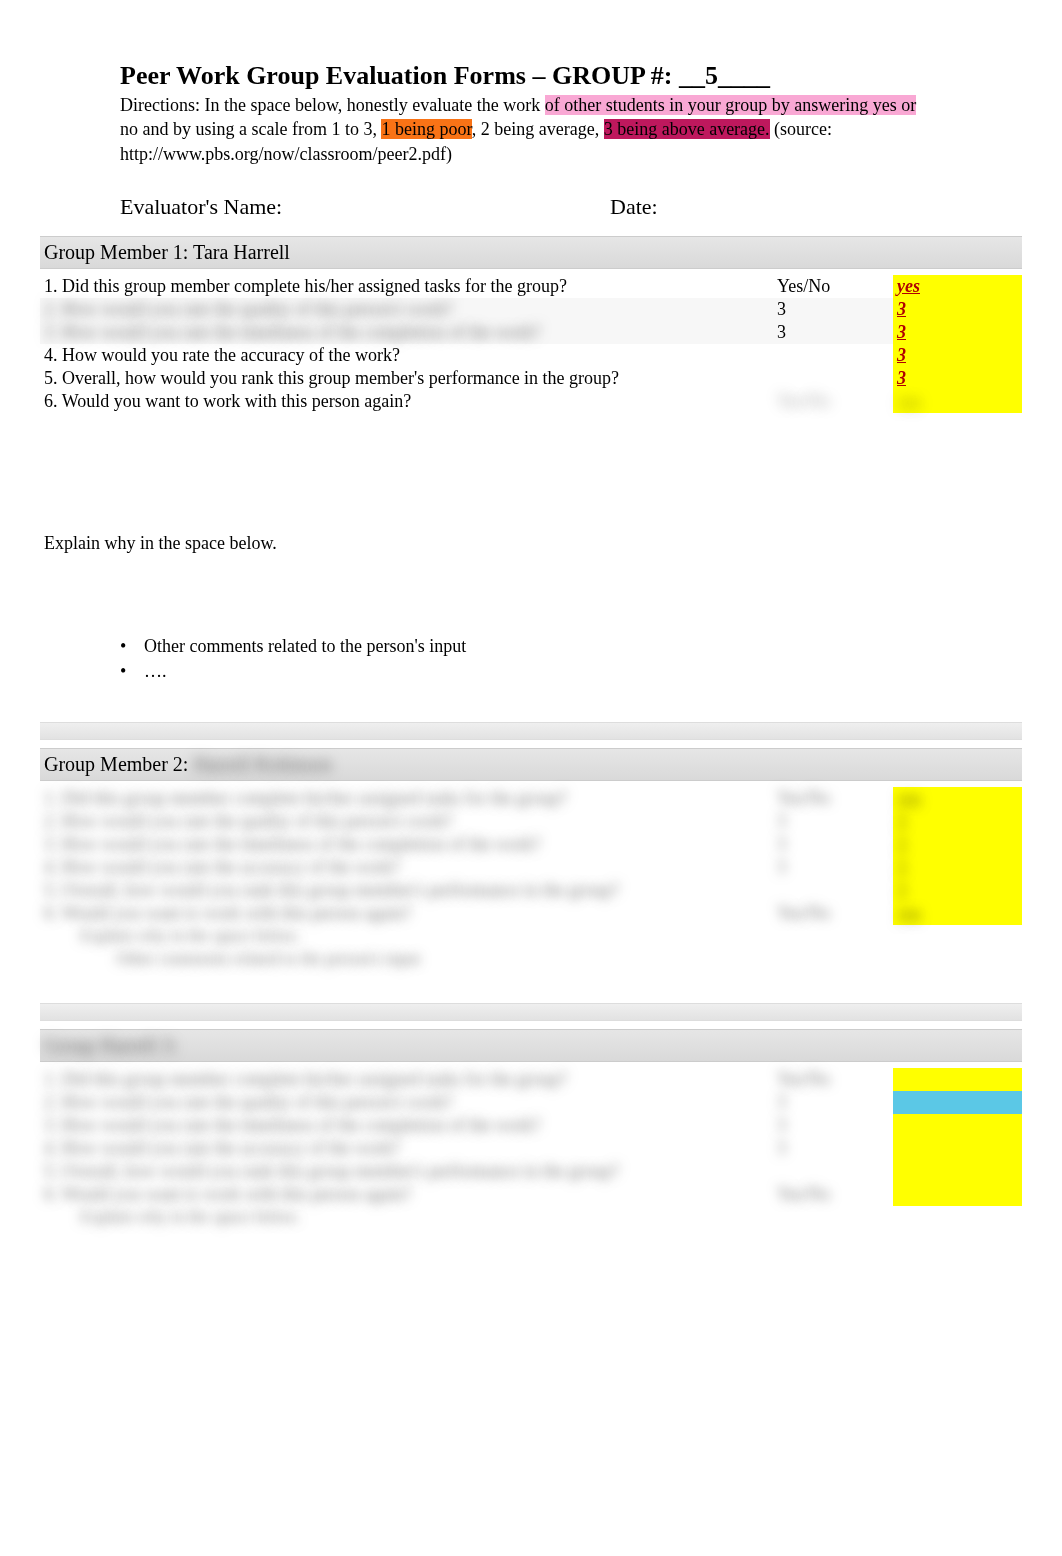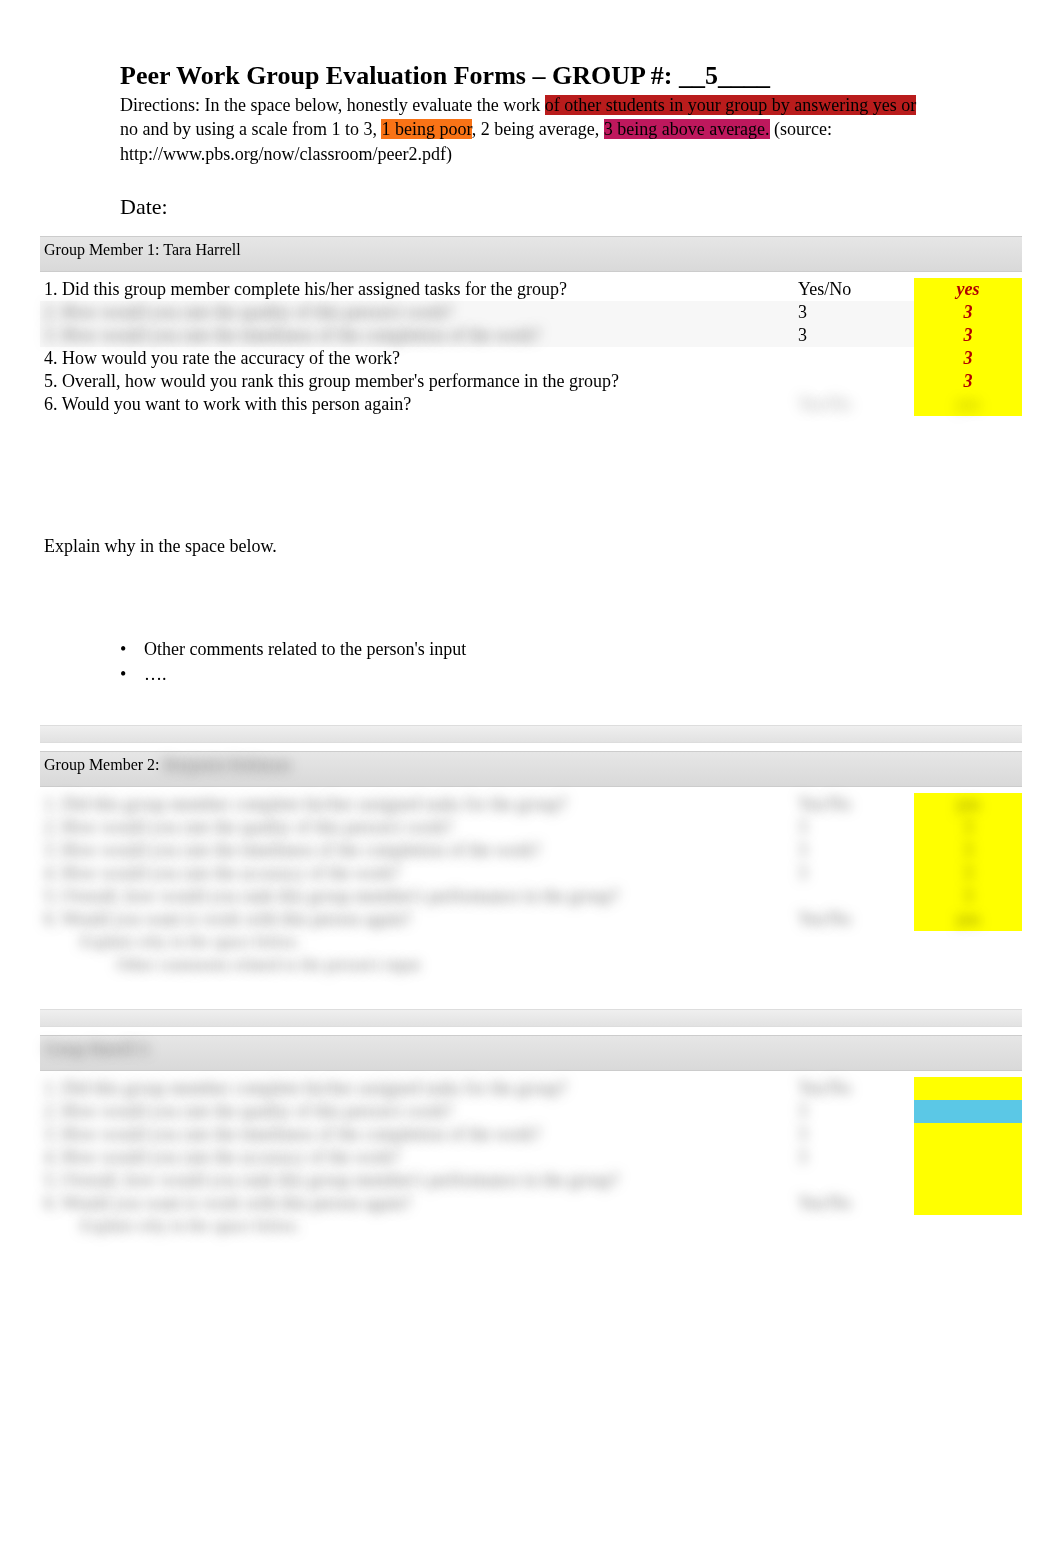--- a/index.html
+++ b/index.html
@@ -26,39 +26,39 @@
     .directions {
       padding: 2px 0 10px 80px;
       font-size: 18px;
       line-height: 1.35;
       max-width: 880px;
     }
     .hl-yellow {
       background: #be185d;
     }
     .hl-green {
-      background: #b91c1c;
+      background: #f9a8d4;
     }
     .hl-orange {
       background: #f97316;
     }
     .eval-date {
       display: flex;
       padding: 18px 0 16px 80px;
       font-size: 22px;
     }
     .eval-label {
       flex: 0 0 490px;
     }
     .member-header {
       background: linear-gradient(#e6e6e6, #d9d9d9);
       border-top: 1px solid #ccc;
       border-bottom: 1px solid #ccc;
-      padding: 4px 8px 12px 4px;
-      font-size: 16px;
+      padding: 4px 8px 4px 4px;
+      font-size: 20px;
     }
     .spacer-sm {
       height: 6px;
     }
     .q-table {
       width: 100%;
       border-collapse: collapse;
       font-size: 18px;
     }
     .q-table td {
@@ -67,22 +67,22 @@
       margin-left: 35px;
     }
     .q-table .col-q {
       padding-left: 4px;
     }
     .q-table .col-mid {
       width: 120px;
       text-align: left;
     }
     .q-table .col-ans {
-      width: 108px;
-      text-align: center;
+      width: 129px;
+      text-decoration: underline;
     }
     .ans-cell {
       background: #ffff00;
       font-style: italic;
       font-weight: bold;
       color: #b00000;
     }
     .ans-cell-plain {
       background: #ffff00;
     }
@@ -156,20 +156,23 @@
   <span class="title">
     <span>Peer Work Group Evaluation Forms – GROUP #: __</span><span>5</span><span>____</span>
   </span>
 </div>
 
 <div class="directions">
   <span>Directions: In the space below, honestly evaluate the work </span><span class="hl-green">of other students in your group by answering yes or</span><span> no and by using a scale from 1 to 3, </span><span class="hl-orange">1 being poor</span><span>, 2 being average, </span><span class="hl-yellow">3 being above average.</span><span>   (source: http://www.pbs.org/now/classroom/peer2.pdf)</span>
 </div>
 
 <div class="eval-date">
+  <div class="eval-label">
+    <span>Evaluator's Name</span><span style="font-size:22px;">:</span>
+  </div>
   <div>Date:</div>
 </div>
 
 <div class="member-header">
   <span>Group Member 1:  </span><span>Tara Harrell</span>
 </div>
 <div class="spacer-sm"></div>
 
 <table class="q-table">
   <tbody>
@@ -216,21 +219,21 @@
   <div class="bullet-row">
     <span class="dot">•</span>
     <span>….</span>
   </div>
 </div>
 
 <div class="section-gap"></div>
 <div class="grey-bar"></div>
 
 <div class="member-header">
-  <span>Group Member 2:  </span><span class="blurred-name">Benjamin Robinson</span>
+  <span>Group Member 2:  </span><span class="blurred-name">Harrell Robinson</span>
 </div>
 <div class="spacer-sm"></div>
 
 <table class="q-table">
   <tbody>
       <tr>
     <td class="col-q blurred">1. Did this group member complete his/her assigned tasks for the group?</td>
     <td class="col-mid blurred">Yes/No</td>
     <td class="col-ans ans-cell-plain blurred">yes</td>
   </tr>

